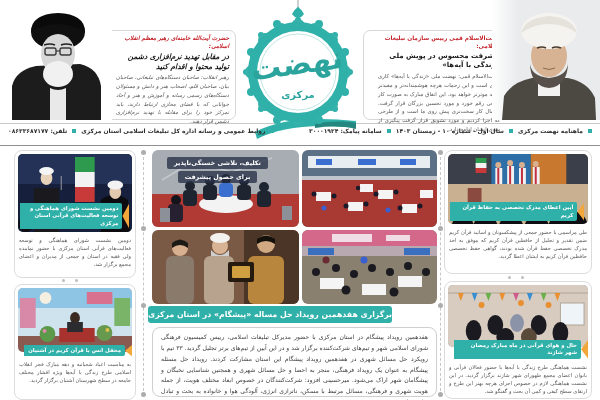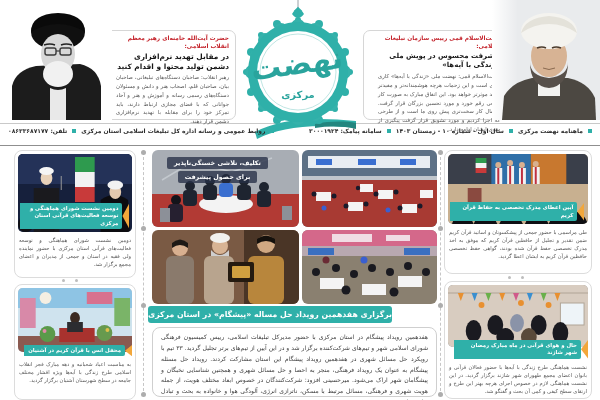--- a/index.html
+++ b/index.html
@@ -7,21 +7,21 @@
         font-family:"DejaVu Sans",sans-serif;direction:rtl;}
 
   
   .head-box{position:absolute;top:30px;height:90px;border:1px solid #d6d6d6;border-radius:7px;
             box-sizing:border-box;background:#fff;z-index:1;}
   .head-box-left{left:95px;width:141px;padding:4px 6px 4px 4px;}
   .head-box-right{left:363px;width:144px;padding:4px 6px 4px 4px;}
   .kicker{color:#c4242c;font-size:5.8px;font-weight:bold;line-height:1.3;text-align:right;}
   .head-headline{color:#161616;font-size:7.4px;font-weight:bold;line-height:1.3;margin:2px 0 2px;text-align:right;}
   .head-body{color:#555;font-size:5.4px;line-height:1.62;text-align:justify;}
-  .head-box-left .inner{margin-left:16px;}
+  .head-box-left .inner{margin-left:16px;font-style:italic;}
   .head-box-right .inner{margin-left:10px;}
 
   .portrait{position:absolute;z-index:3;}
   .portrait svg{display:block;}
 
   
   .masthead{position:absolute;left:233px;top:0;width:130px;height:140px;z-index:4;}
   .ribbon{position:absolute;left:255px;top:112px;width:102px;height:30px;z-index:2;}
 
   

